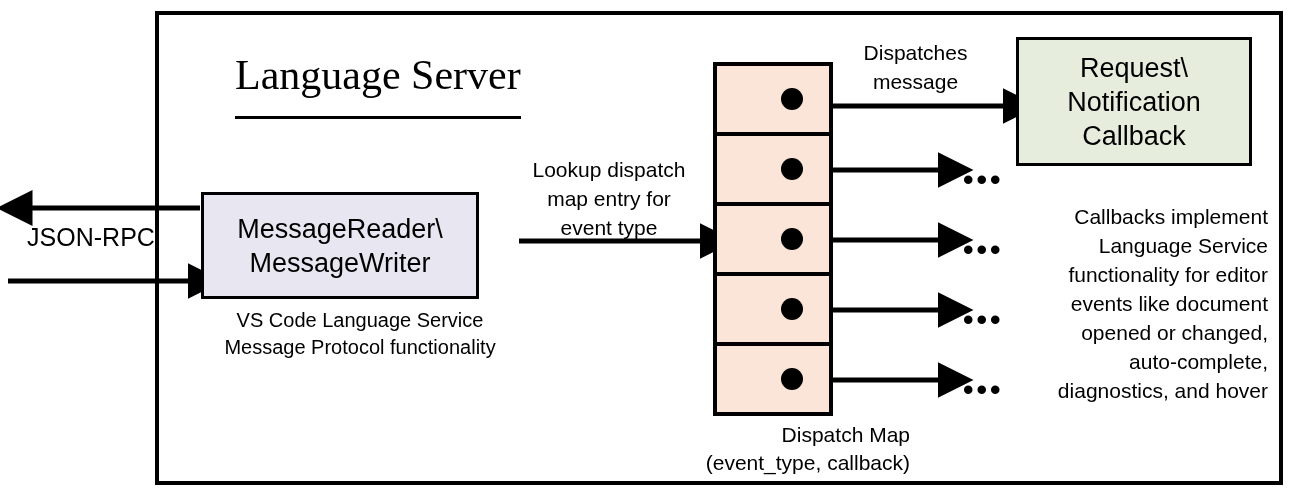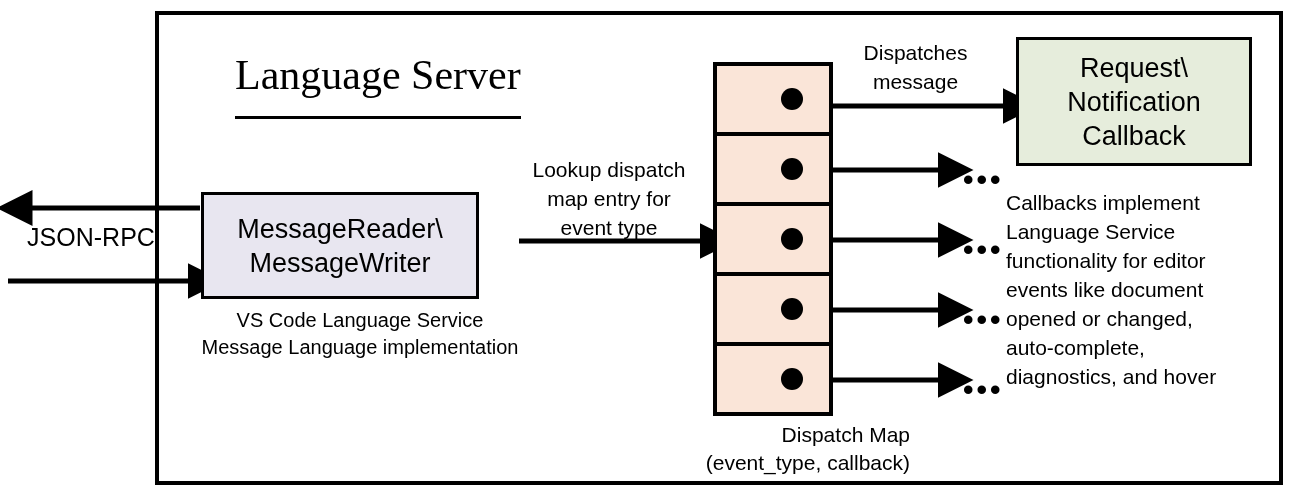--- a/index.html
+++ b/index.html
@@ -123,25 +123,25 @@
     flex-direction: column;
     align-items: center;
     justify-content: center;
     font-size: 27px;
     line-height: 34px;
     text-align: center;
     margin-top: 8px;
   }
   #callback-caption {
     left: 1006px;
-    top: 188px;
+    top: 202px;
     width: 262px;
     font-size: 21px;
     line-height: 29px;
-    text-align: left;
+    text-align: right;
   }
 
   
   .edge-label {
     text-align: center;
   }
   #label-jsonrpc {
     left: 16px;
     top: 223px;
     width: 150px;
@@ -230,21 +230,21 @@
       <line x1="790" y1="380" x2="940" y2="380" stroke="#000000" stroke-width="5" marker-end="url(#arrowR)"></line>
     </g>
   </svg>
 
   <div class="abs" id="reader-box">
     <span>MessageReader\</span>
     <span>MessageWriter</span>
   </div>
   <div class="abs" id="reader-caption">
     <div>VS Code Language Service</div>
-    <div>Message Language implementation</div>
+    <div>Message Protocol functionality</div>
   </div>
 
   <div class="abs" id="dispatch-map">
     <div class="map-cell">
         <span class="map-dot"></span>
       </div>
     <div class="map-cell">
         <span class="map-dot"></span>
       </div>
     <div class="map-cell">

